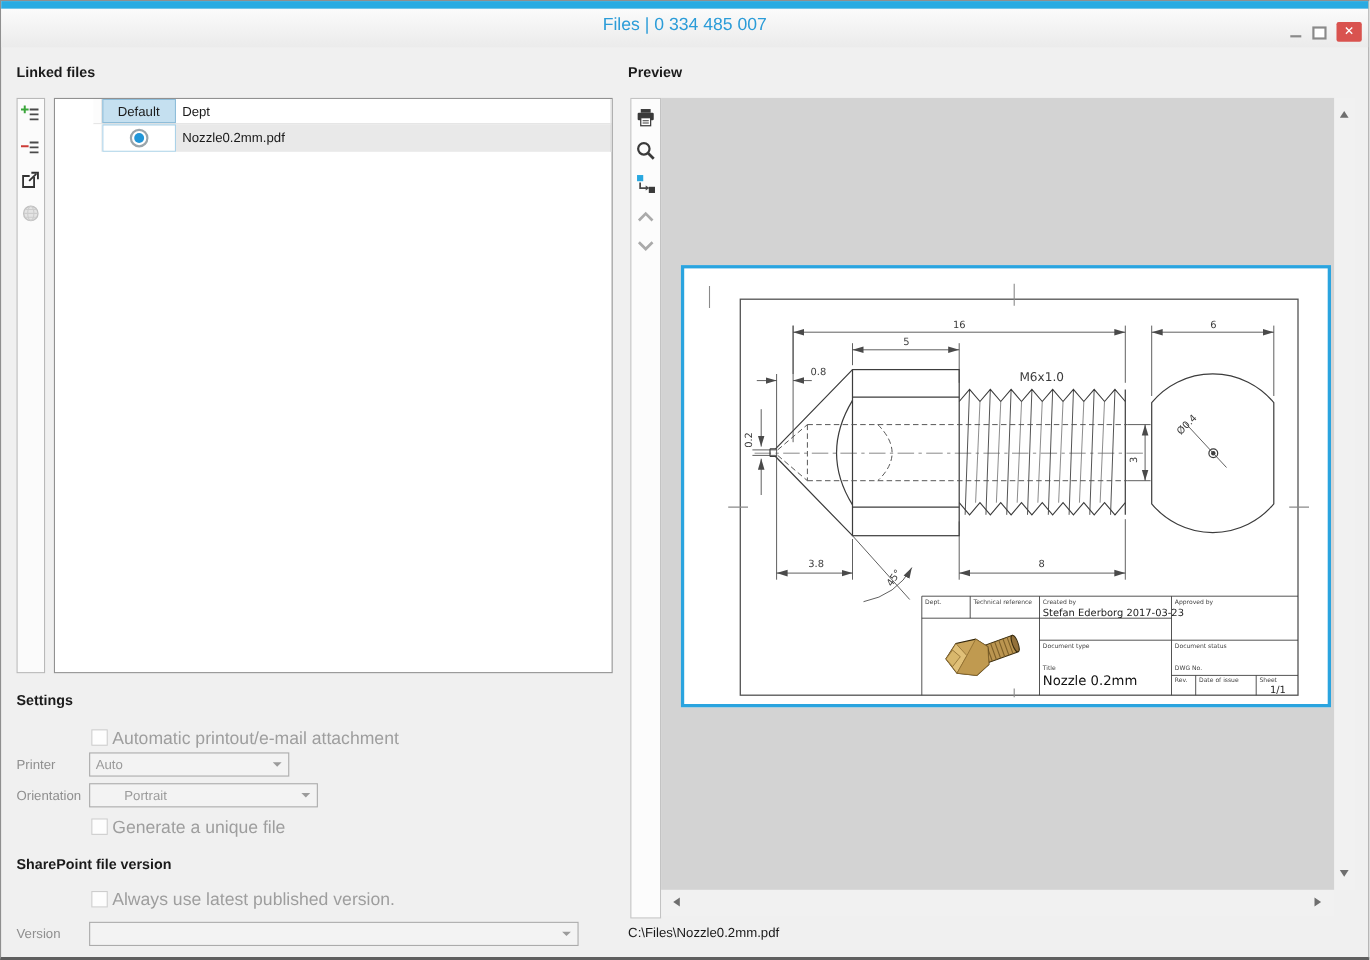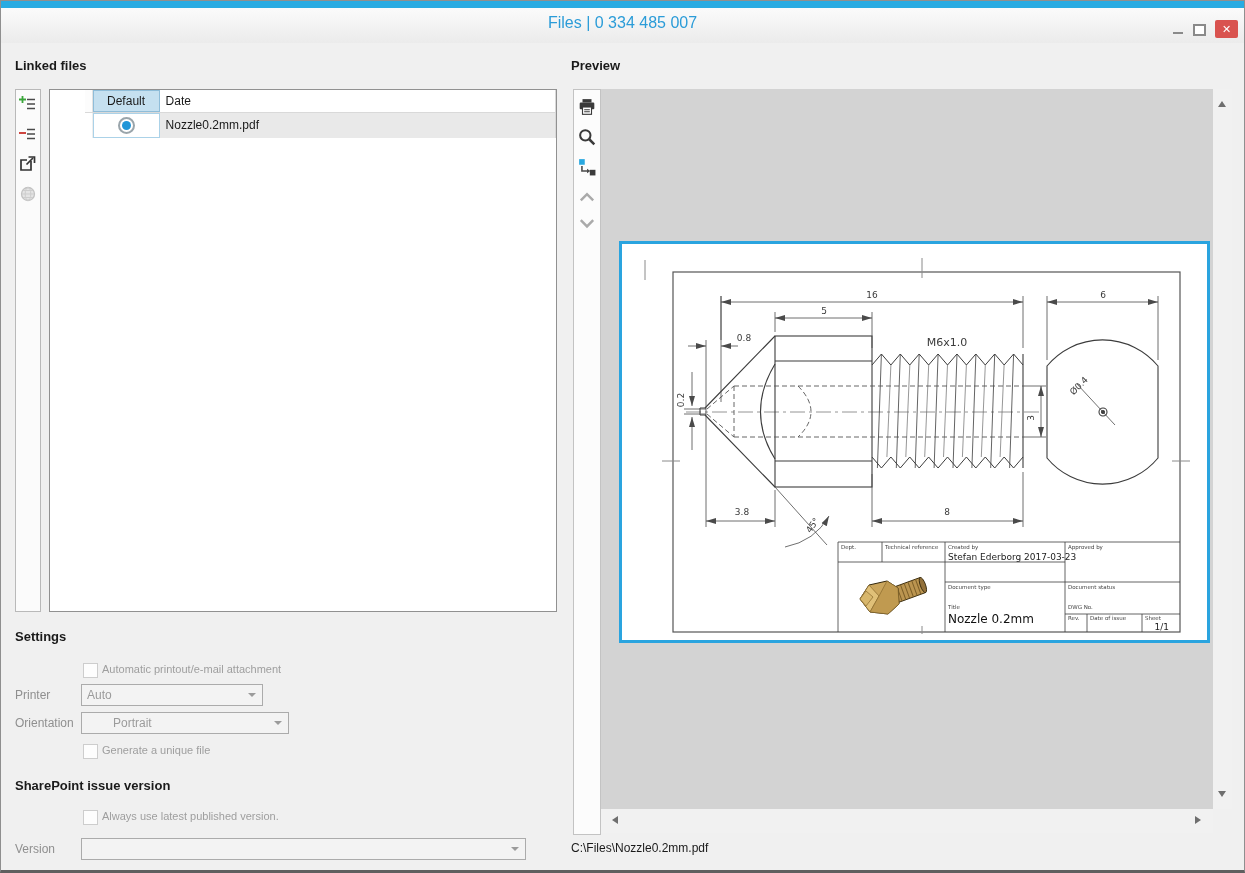--- a/index.html
+++ b/index.html
@@ -21,21 +21,21 @@
   .c-def-h{width:72px;background:#c5e0f0;box-shadow:inset 0 0 0 1px #8fbdd9;text-align:center;line-height:22px;}
   .c-name-h{width:418px;border-right:1px solid #d9d9d9;padding-left:6px;line-height:22px;background:#fff;}
   .tbl-row{display:flex;height:25px;}
   .c-gut-r{width:7px;border-right:1px solid #eee;background:#fff;}
   .c-def-r{width:72px;background:#fff;box-shadow:inset 0 0 0 1px #abd2e8;display:flex;align-items:center;justify-content:center;}
   .c-name-r{width:418px;border-right:1px solid #d9d9d9;background:#e9e9e9;padding-left:6px;line-height:25px;}
   .radio{width:13px;height:13px;border:2px solid #9aa5ab;border-radius:50%;background:#fff;position:relative;}
   .radio::after{content:"";position:absolute;left:2px;top:2px;width:9px;height:9px;border-radius:50%;background:#2196d8;}
   
   .cb{position:absolute;width:13px;height:13px;border:1px solid #cdcdcd;background:#fdfdfd;}
-  .lbl-dis{position:absolute;font-size:11px;color:#9e9e9e;}
+  .lbl-dis{position:absolute;font-size:16px;color:#9e9e9e;}
   .lbl-fld{position:absolute;font-size:12px;color:#8f8f8f;}
   .dd{position:absolute;height:20px;border:1px solid #ababab;background:#f3f3f3;font-size:12px;color:#9b9b9b;line-height:20px;padding-left:5px;box-sizing:content-box;}
   .dd .arr{position:absolute;right:6px;top:8px;width:0;height:0;border:4px solid transparent;border-top-color:#9b9b9b;}
   
   .ptoolbar{position:absolute;left:572px;top:88px;width:28px;height:746px;background:#fcfcfc;border:1px solid #c3c3c3;box-sizing:border-box;}
   .ptb-btn{position:absolute;left:4px;width:18px;height:18px;}
   .canvas{position:absolute;left:600px;top:88px;width:612px;height:720px;background:#d3d3d3;overflow:hidden;}
   .vscroll{position:absolute;left:1212px;top:88px;width:19px;height:720px;background:#f1f1f1;}
   .hscroll{position:absolute;left:600px;top:808px;width:612px;height:24px;background:#f1f1f1;}
   .s-up{position:absolute;left:5px;top:8px;width:0;height:0;border:4.5px solid transparent;border-bottom:6px solid #6e6e6e;}
@@ -86,21 +86,21 @@
         <ellipse cx="9" cy="9" rx="2.8" ry="6.5" fill="none" stroke="#cdcdcd" stroke-width="1"></ellipse>
         <path d="M2.8,9 H15.2 M4,5.5 H14 M4,12.5 H14" stroke="#cdcdcd" stroke-width="1"></path>
       </svg>
     </div>
   </div>
 
   <div class="tbl">
     <div class="tbl-head">
       <div class="c-gut"></div>
       <div class="c-def-h">Default</div>
-      <div class="c-name-h">Date</div>
+      <div class="c-name-h">Dept</div>
     </div>
     <div class="tbl-row">
       <div class="c-gut-r"></div>
       <div class="c-def-r">
         <div class="radio"></div>
       </div>
       <div class="c-name-r">Nozzle0.2mm.pdf</div>
     </div>
   </div>
 
@@ -116,21 +116,21 @@
 
   <div class="lbl-fld" style="left:14px;top:715px;">Orientation</div>
   <div class="dd" style="left:80px;top:711px;width:175px;padding-left:31px;">
     <span>Portrait</span>
     <span class="arr"></span>
   </div>
 
   <div class="cb" style="left:82px;top:743px;"></div>
   <div class="lbl-dis" style="left:101px;top:743px;">Generate a unique file</div>
 
-  <div class="sec-h" style="left:14px;top:777px;">SharePoint issue version</div>
+  <div class="sec-h" style="left:14px;top:777px;">SharePoint file version</div>
   <div class="cb" style="left:82px;top:809px;"></div>
   <div class="lbl-dis" style="left:101px;top:809px;">Always use latest published version.</div>
 
   <div class="lbl-fld" style="left:14px;top:841px;">Version</div>
   <div class="dd" style="left:80px;top:837px;width:438px;">
     <span></span>
     <span class="arr"></span>
   </div>
 
   <div class="sec-h" style="left:570px;top:57px;">Preview</div>

